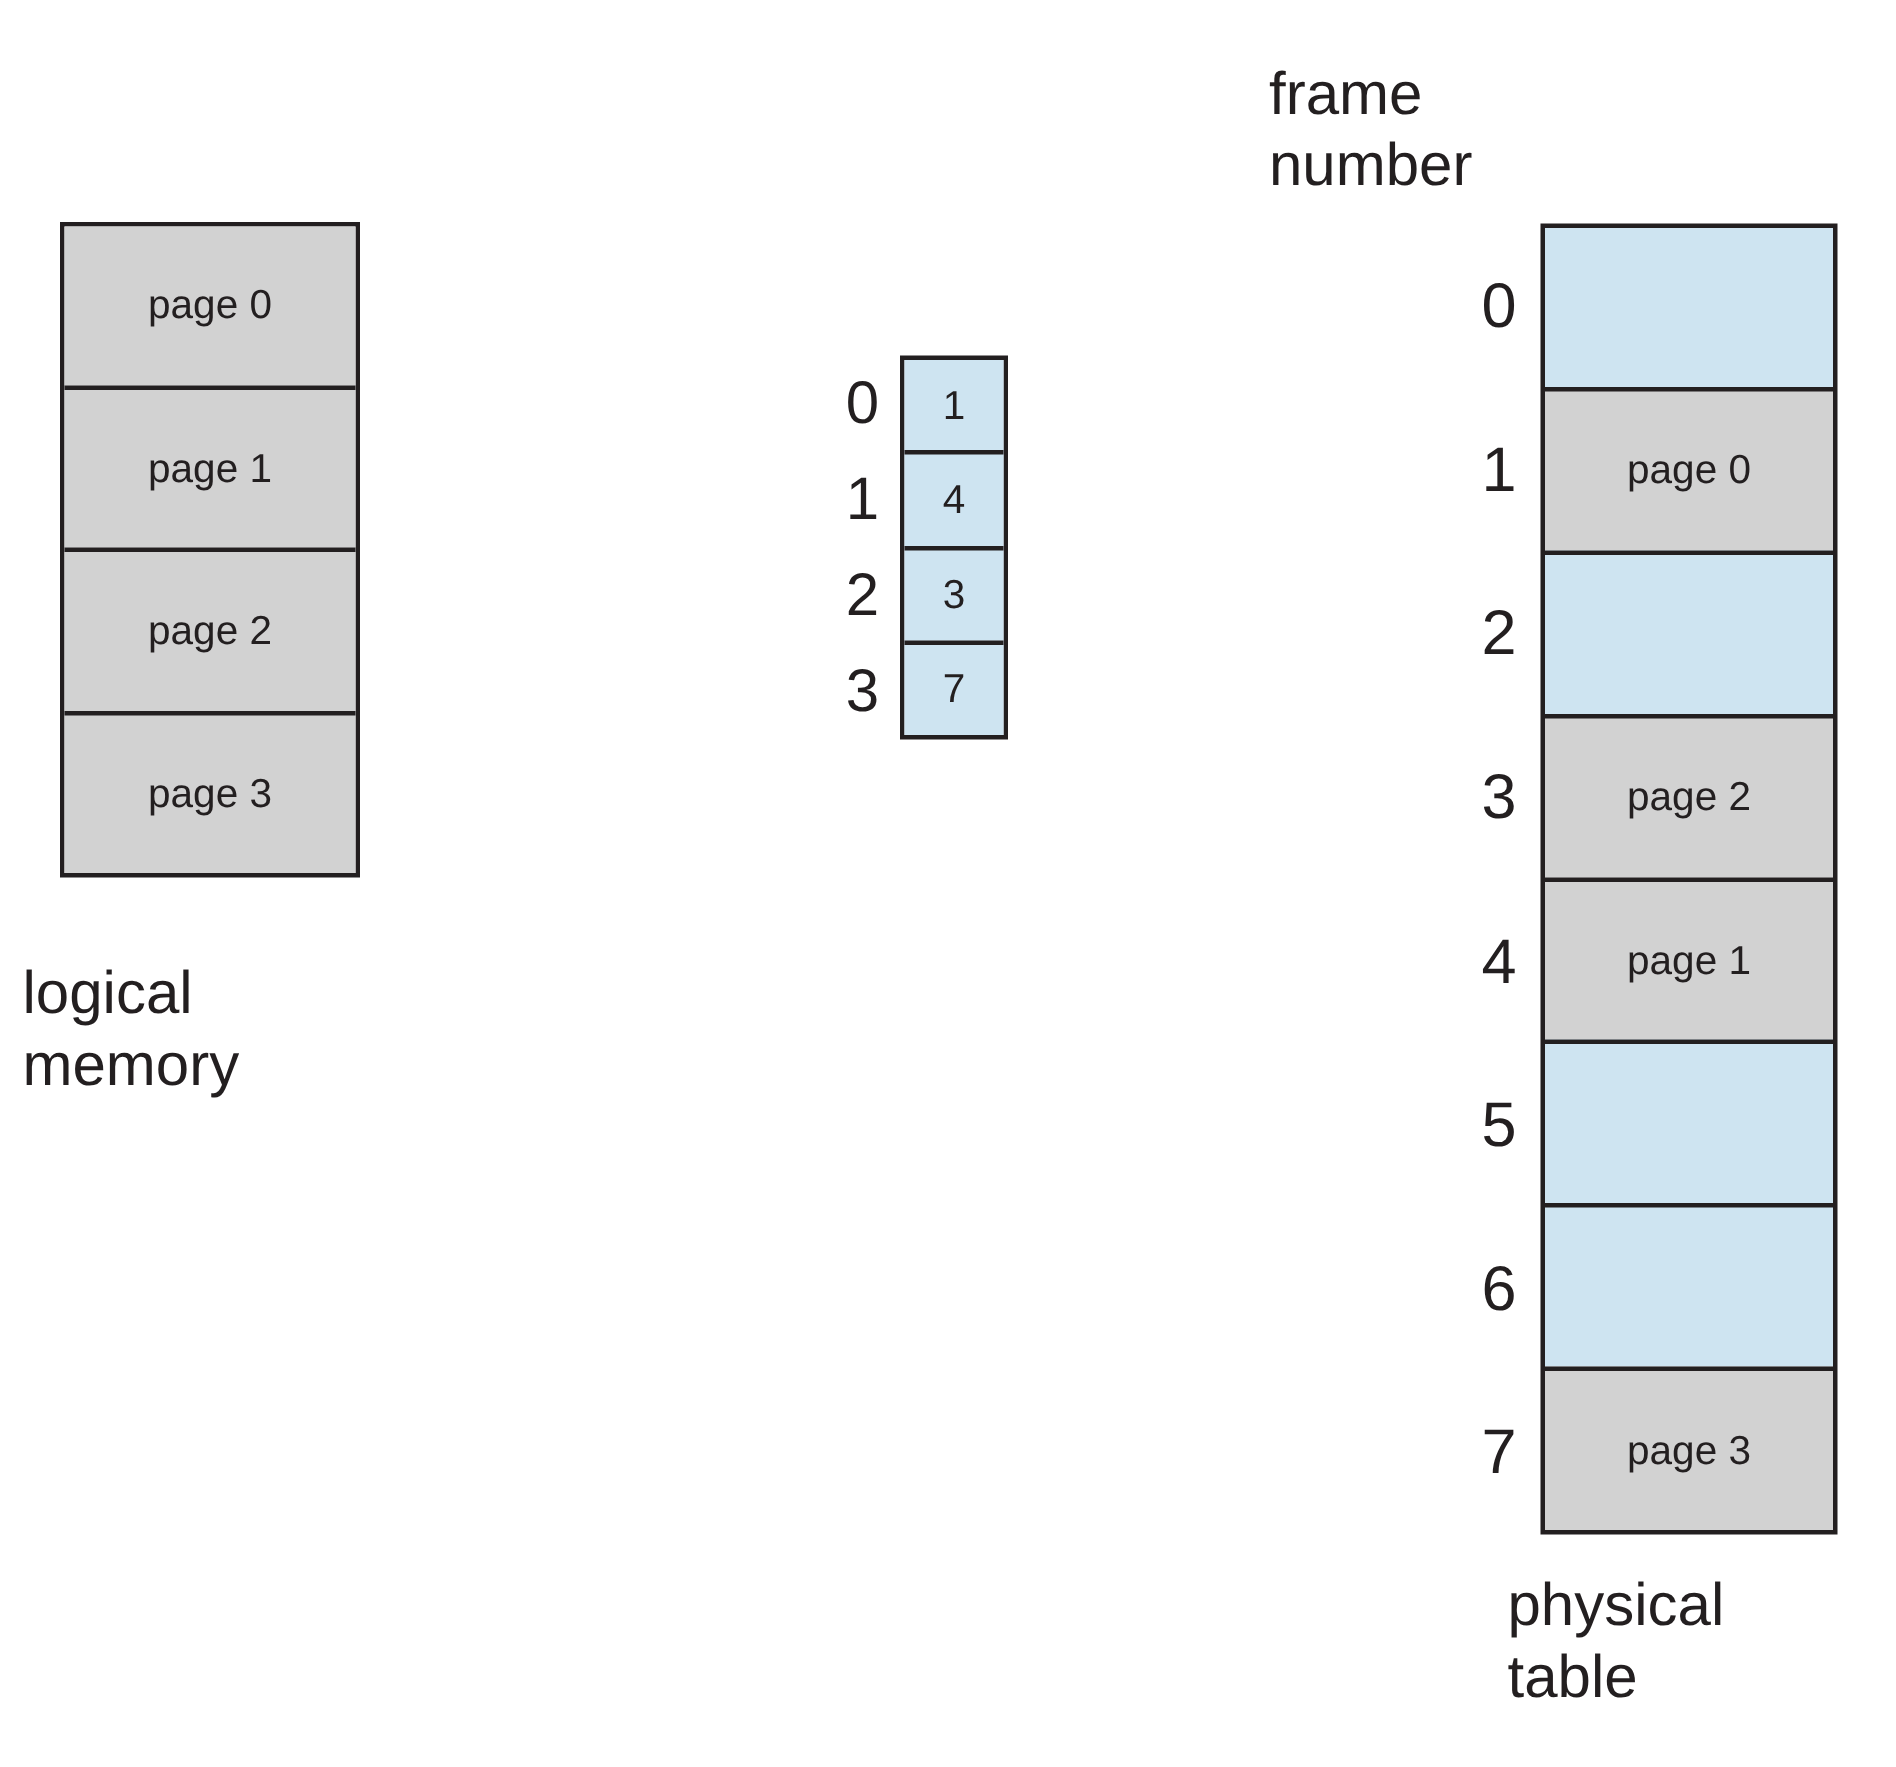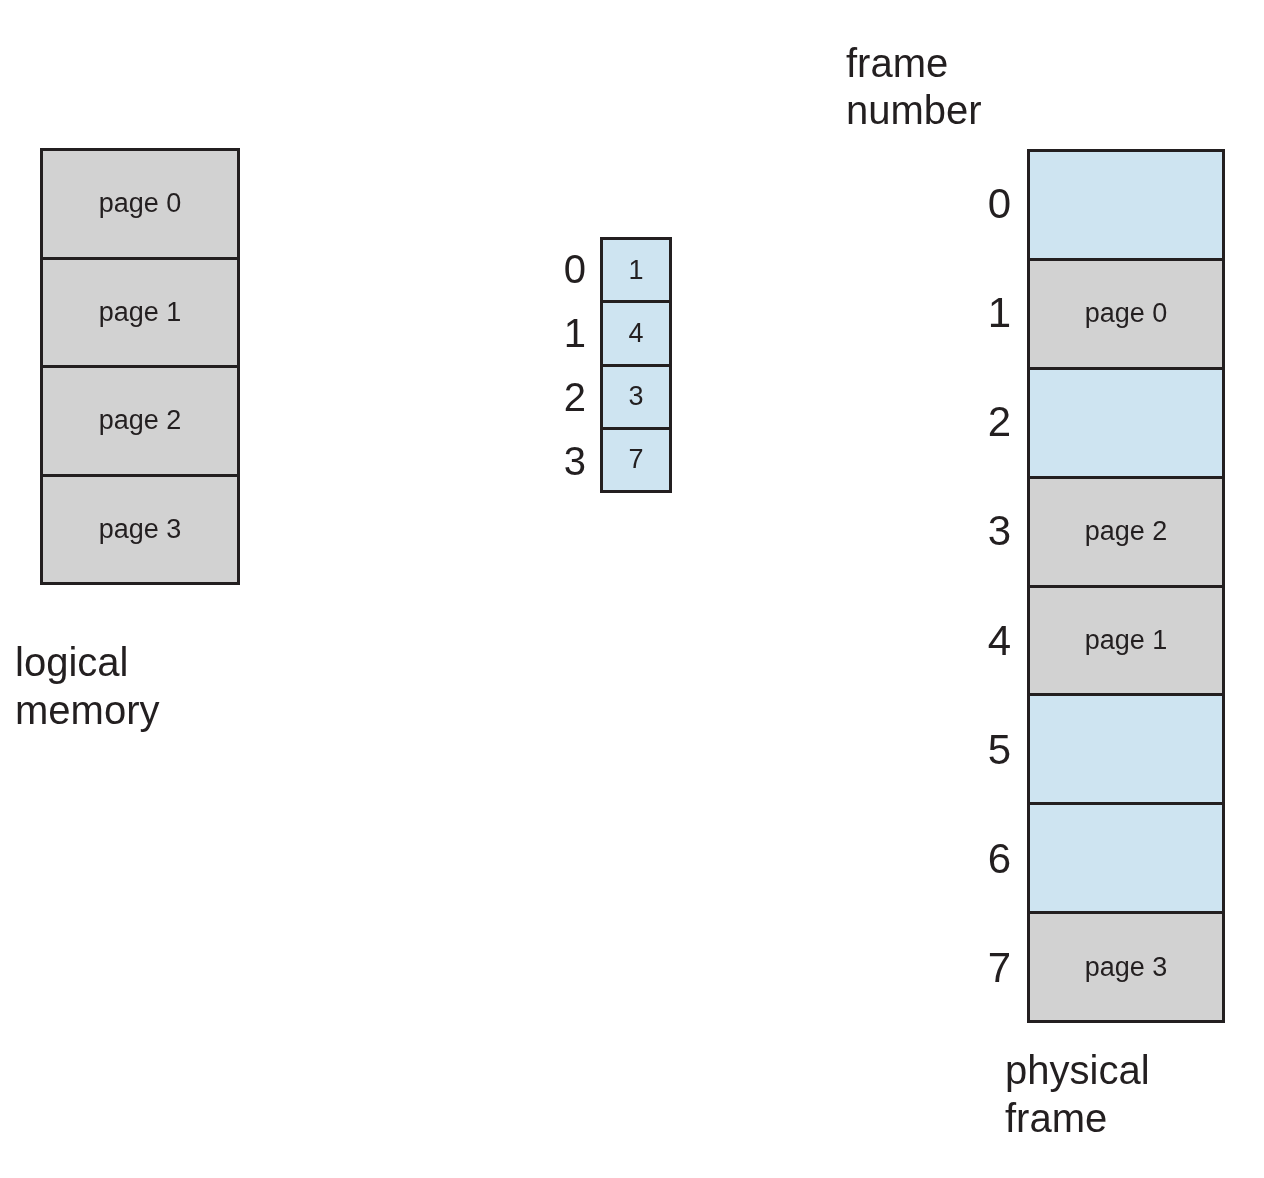--- a/index.html
+++ b/index.html
@@ -135,15 +135,15 @@
         <div class="side-num">1</div>
         <div class="side-num">2</div>
         <div class="side-num">3</div>
         <div class="side-num">4</div>
         <div class="side-num">5</div>
         <div class="side-num">6</div>
         <div class="side-num">7</div>
       </div>
   </div>
   <div class="caption" id="pm-caption">physical
-frame</div>
+table</div>
 
 </div>
 
 </body></html>

